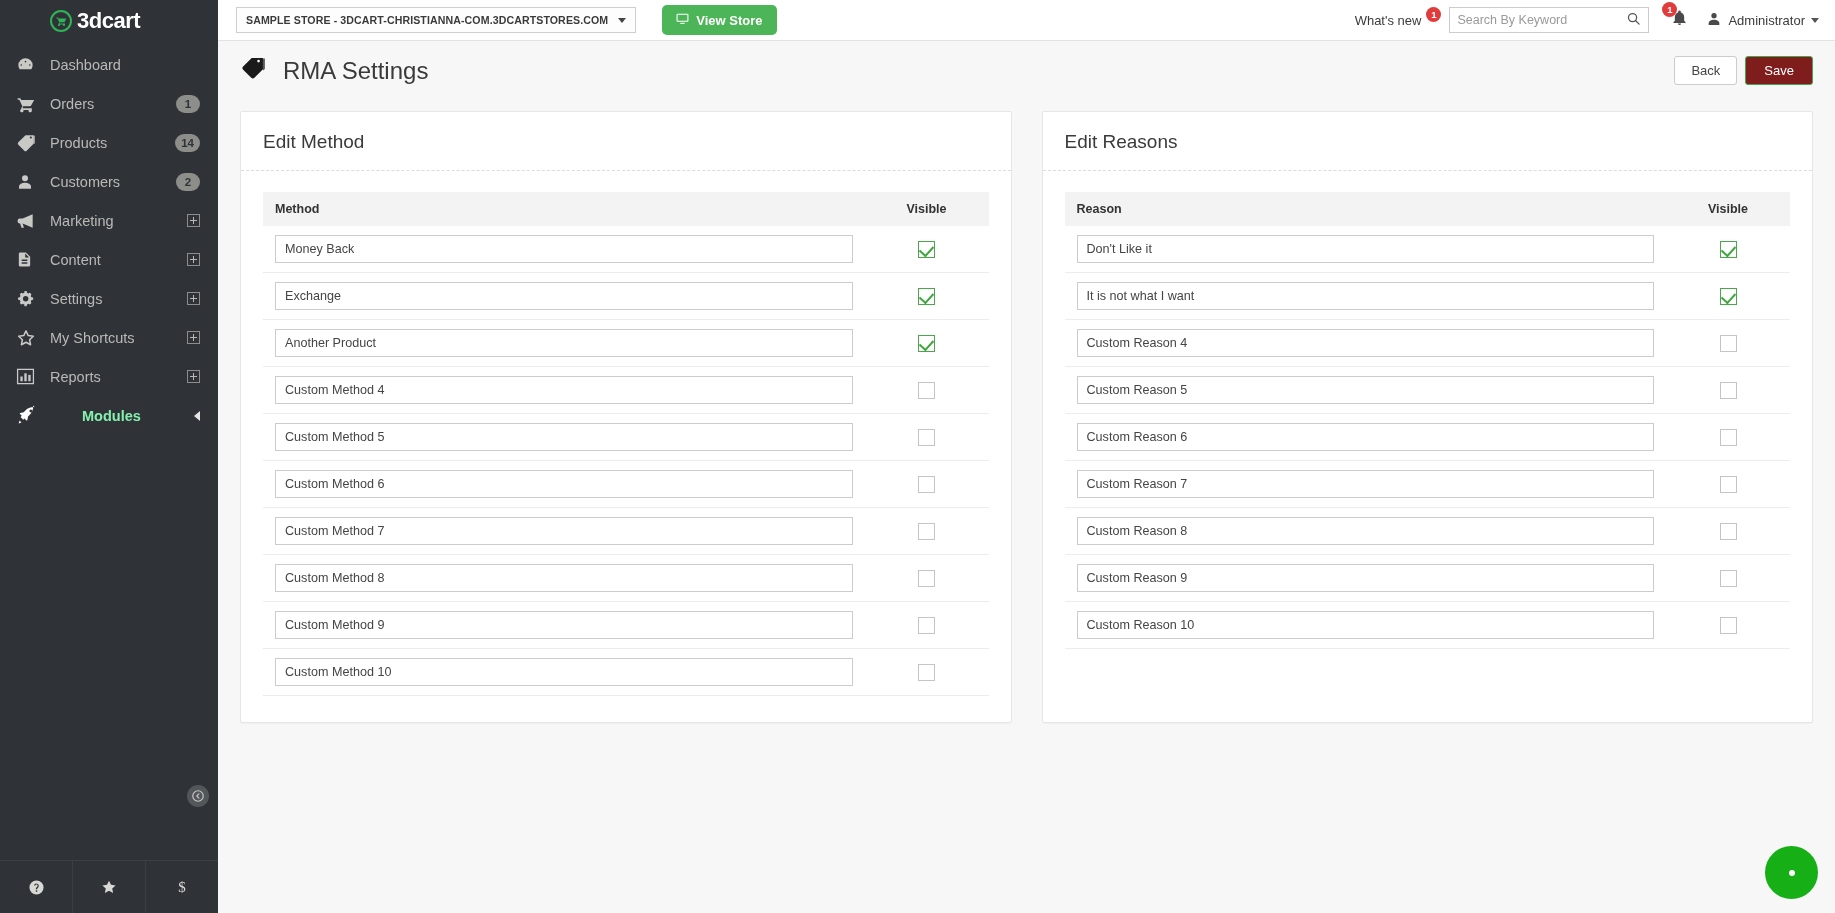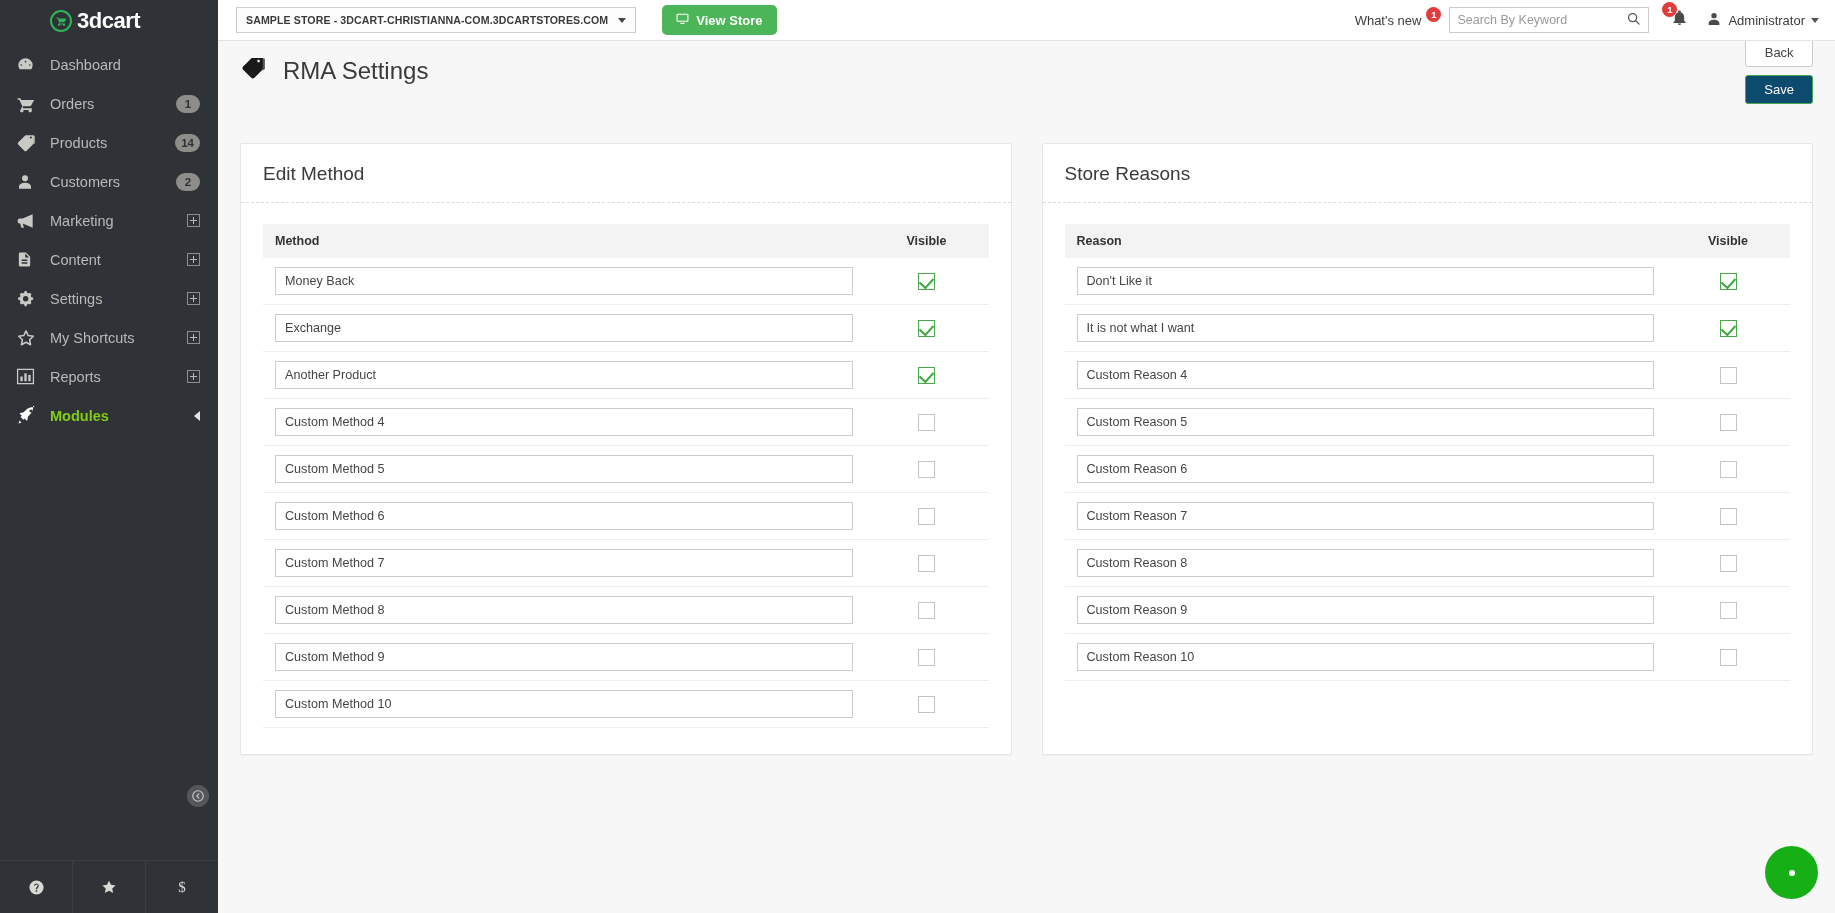--- a/index.html
+++ b/index.html
@@ -44,21 +44,21 @@
     cursor: pointer;
     position: relative;
   }
   .nav-item .nav-ico {
     width: 28px; height: 20px;
     display:flex; align-items:center; justify-content:flex-start;
     color:#c9c9c6;
     flex-shrink: 0;
   }
   .nav-item .nav-label { flex: 1; padding-left: 6px; }
-  .nav-item.active .nav-label { color: #84cc16; font-weight: 600; }
+  .nav-item.active .nav-label { color: #86efac; font-weight: 600; margin-left: 32px; }
   .nav-item.active .nav-ico { color: #ffffff; }
   .badge-pill {
     background: #8d8d8a; color: #2f3337;
     font-size: 11.5px; font-weight: 700;
     border-radius: 9px;
     min-width: 24px; height: 18px; line-height: 18px;
     text-align: center; padding: 0 6px;
   }
   .plus-box {
     width: 13px; height: 13px;
@@ -198,37 +198,36 @@
   #page-head {
     height: 59px;
     display: flex; align-items: center;
     padding: 0 22px 0 22px;
     background: #f7f7f7;
   }
   #page-title-group { display:flex; align-items:center; gap: 16px; }
   #page-title {
     font-size: 24px; color: #3a3a3a; font-weight: 400;
   }
-  #page-head-actions { margin-left: auto; display:flex; gap: 8px; flex-direction: column; }
+  #page-head-actions { margin-left: auto; display:flex; gap: 8px; }
   .btn-back {
     background:#fff; border:1px solid #ccc; border-radius:3px;
     color:#444; font-size:13px; padding: 6px 16px; cursor:pointer;
     font-family: "Liberation Sans", sans-serif;
   }
   .btn-save {
-    background:#0c4a6e; border:1px solid #45a550; border-radius:3px;
+    background:#7f1d1d; border:1px solid #45a550; border-radius:3px;
     color:#fff; font-size:13px; padding: 6px 18px; cursor:pointer;
     font-family: "Liberation Sans", sans-serif;
     text-align: center;
   }
 
   #panels {
     display: flex; gap: 30px;
     padding: 11px 22px;
-    margin-top: 32px;
   }
   .panel {
     background:#ffffff;
     border: 1px solid #e6e6e6;
     border-radius: 2px;
     width: 782px;
     padding-bottom: 26px;
     box-shadow: 0 1px 1px rgba(0,0,0,0.03);
   }
   .panel-head {
@@ -573,21 +572,21 @@
                 <td><input type="text" class="txt-input" value="Custom Method 10" style=""></td>
                 <td class="col-visible"><span class="cbx"></span></td>
               </tr>
             </tbody>
         </table>
       </div>
     </section>
 
     <section class="panel">
       <div class="panel-head">
-        <div class="panel-title">Store Reasons</div>
+        <div class="panel-title">Edit Reasons</div>
       </div>
       <div class="panel-body">
         <table class="grid">
           <thead>
             <tr>
               <th>Reason</th>
               <th class="col-visible">Visible</th>
             </tr>
           </thead>
           <tbody id="reasons-body">

